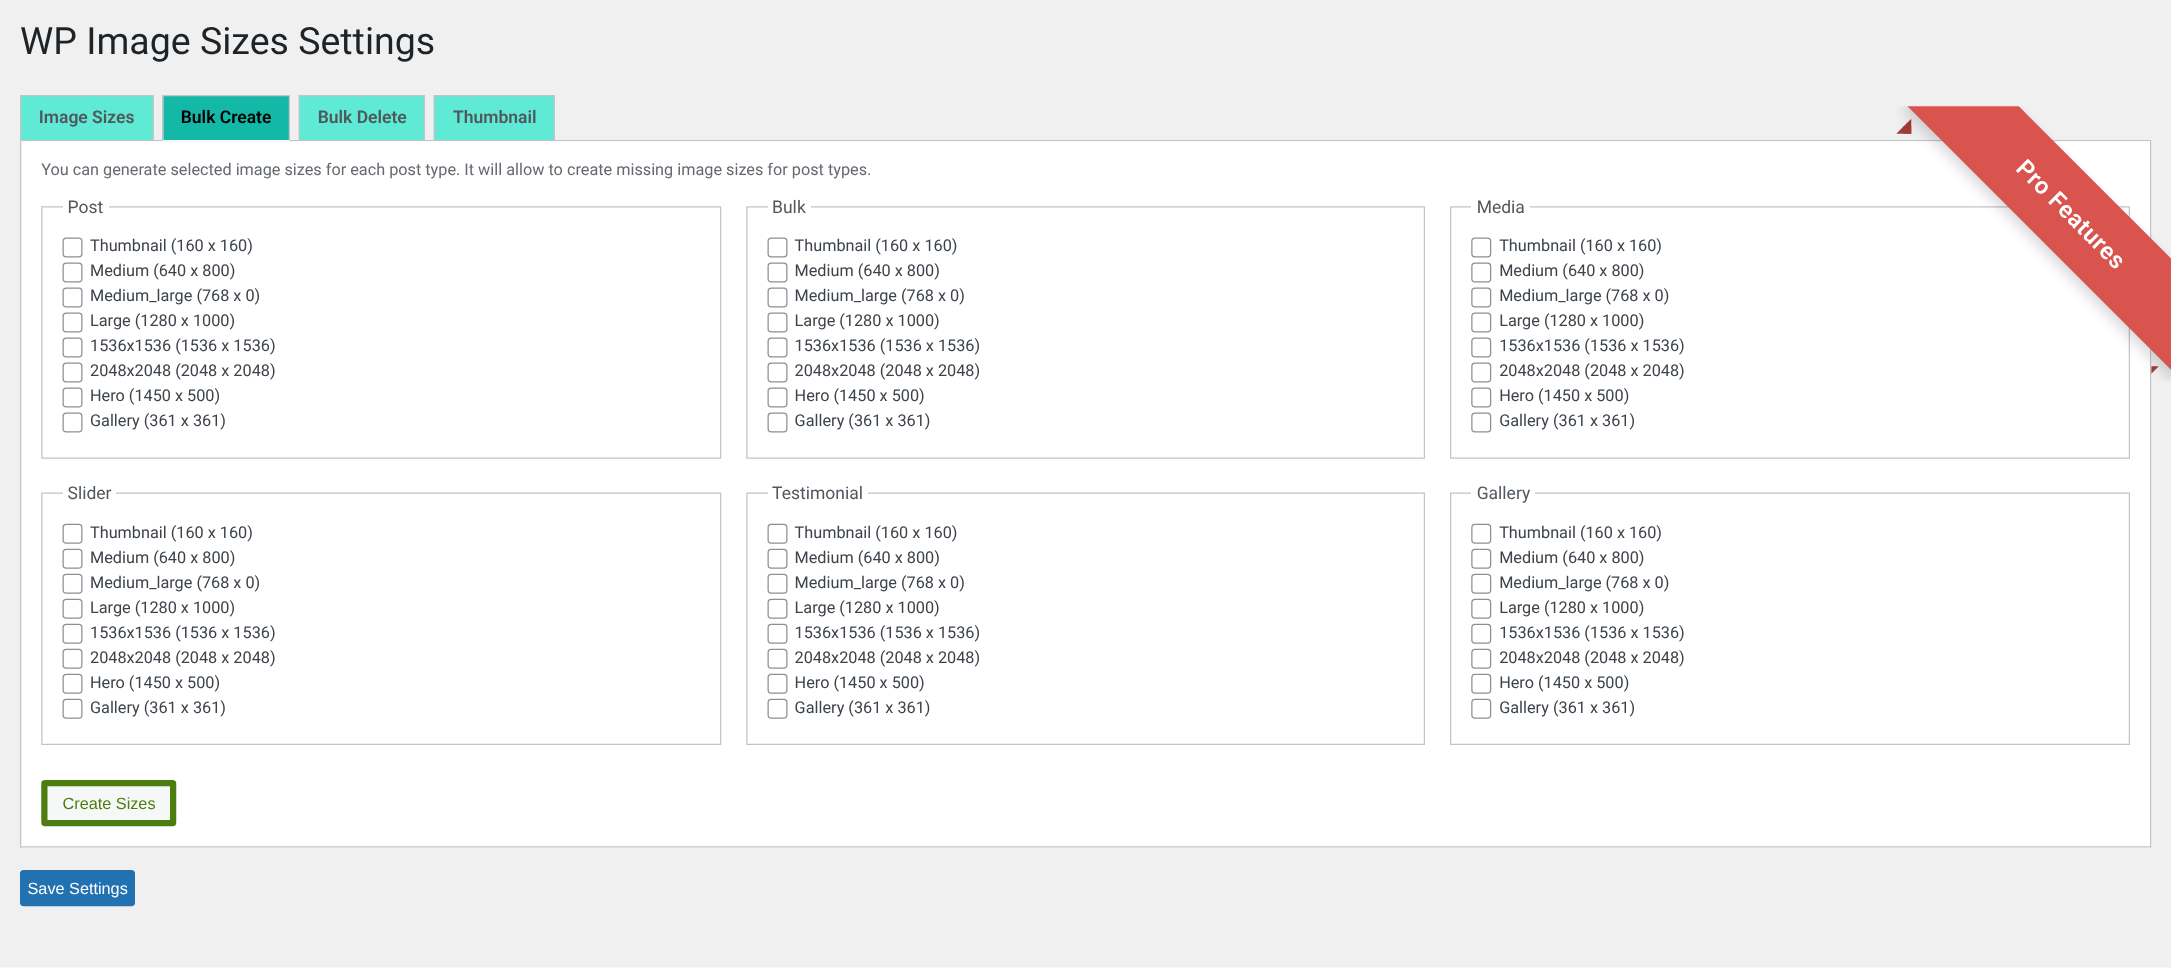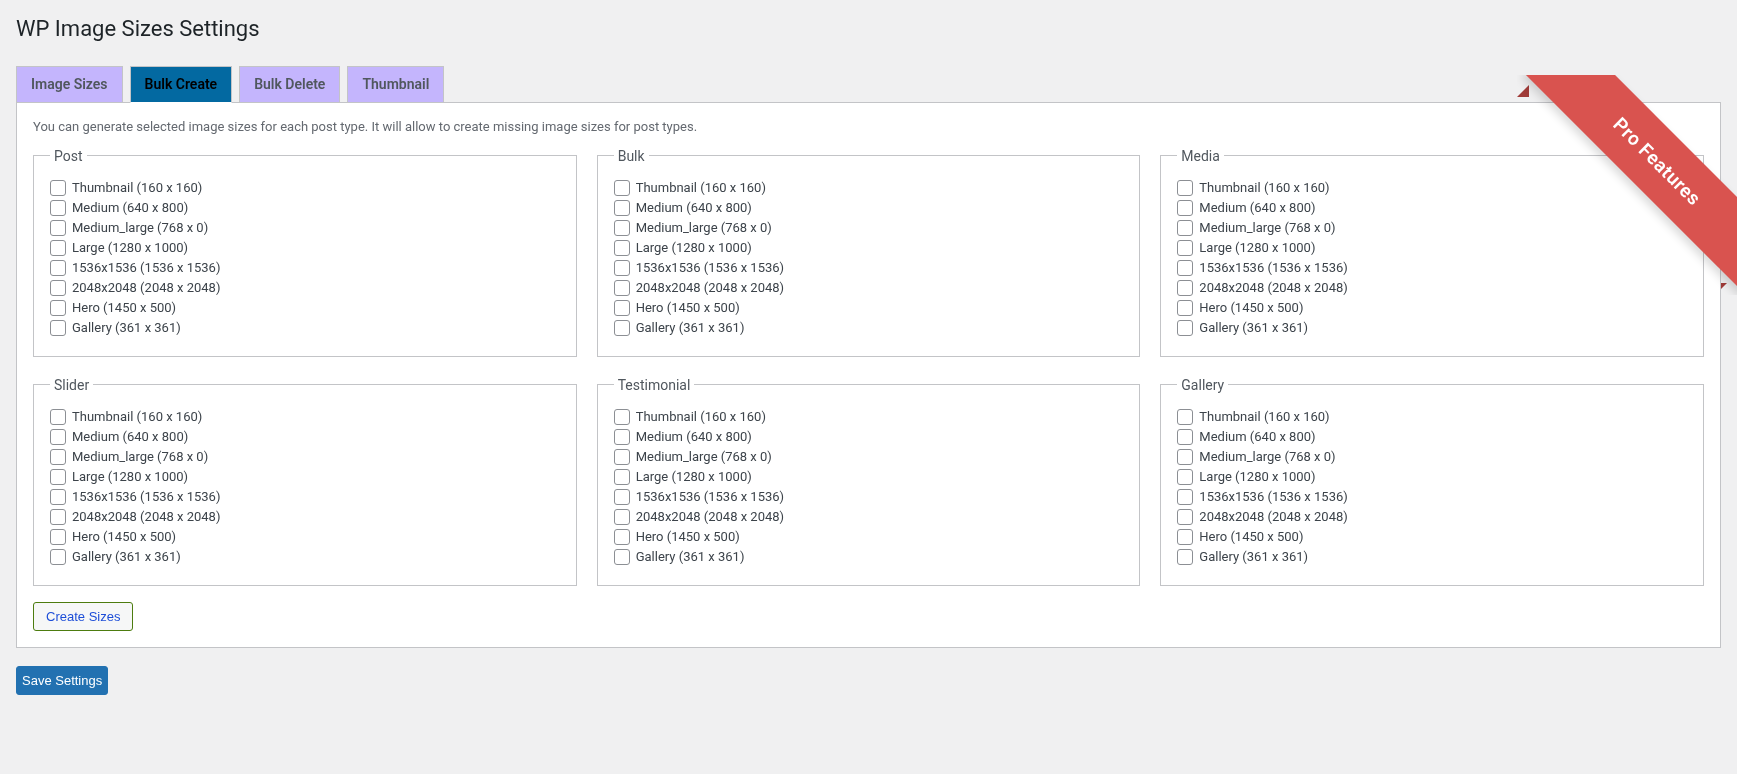--- a/index.html
+++ b/index.html
@@ -4,50 +4,50 @@
   <style>
     * { box-sizing: border-box; margin: 0; padding: 0; }
     body {
       font-family: -apple-system, BlinkMacSystemFont, "Segoe UI", Roboto, Oxygen-Sans, Ubuntu, Cantarell, "Helvetica Neue", sans-serif;
       background: #f0f0f1;
       color: #1d2327;
       font-size: 13px;
       padding: 16px;
     }
     h1 {
-      font-size: 22px;
+      font-size: 30px;
       font-weight: 400;
       color: #1d2327;
       margin: 0 0 16px 0;
       padding: 0;
     }
     .nav-tab-wrapper {
       border-bottom: 1px solid #c3c4c7;
       margin: 0;
       padding-top: 9px;
       line-height: inherit;
     }
     .nav-tab {
       float: left;
       border: 1px solid #c3c4c7;
       border-bottom: none;
       margin-left: 0.5em;
       padding: 8px 14px;
       font-size: 14px;
       line-height: 1.33;
       font-weight: 600;
-      background: #c4b5fd;
+      background: #5eead4;
       color: #50575e;
       text-decoration: none;
       white-space: nowrap;
       cursor: pointer;
     }
     .nav-tab:first-child { margin-left: 0; }
     .nav-tab-active {
-      background: #0369a1;
+      background: #14b8a6;
       color: #000;
       border-bottom: 1px solid #fff;
       margin-bottom: -1px;
     }
     .tab-content {
       background: #fff;
       border: 1px solid #c3c4c7;
       border-top: none;
       padding: 16px;
       position: relative;
@@ -55,21 +55,21 @@
     }
     .description {
       color: #646970;
       font-size: 13px;
       margin-bottom: 14px;
     }
     .fieldset-grid {
       display: grid;
       grid-template-columns: repeat(3, 1fr);
       gap: 20px;
-      margin-bottom: 16px;
+      margin-bottom: 28px;
     }
     fieldset {
       border: 1px solid #c3c4c7;
       padding: 16px 16px 16px 16px;
       border-radius: 0;
     }
     legend {
       padding: 0 4px;
       color: #50575e;
       font-size: 14px;
@@ -88,22 +88,22 @@
       border: 1px solid #8c8f94;
       border-radius: 3px;
       cursor: pointer;
       appearance: none;
       -webkit-appearance: none;
       background: #fff;
     }
     .checkbox-item label { cursor: pointer; text-align: right; }
     .button-secondary {
       background: #f6f7f7;
-      border: 1px solid #4d7c0f;
-      color: #1d4ed8;
+      border: 5px solid #4d7c0f;
+      color: #4d7c0f;
       padding: 6px 12px;
       font-size: 13px;
       border-radius: 3px;
       cursor: pointer;
     }
     .button-primary {
       background: #2271b1;
       border: 1px solid #2271b1;
       color: #fff;
       padding: 6px 5px;

